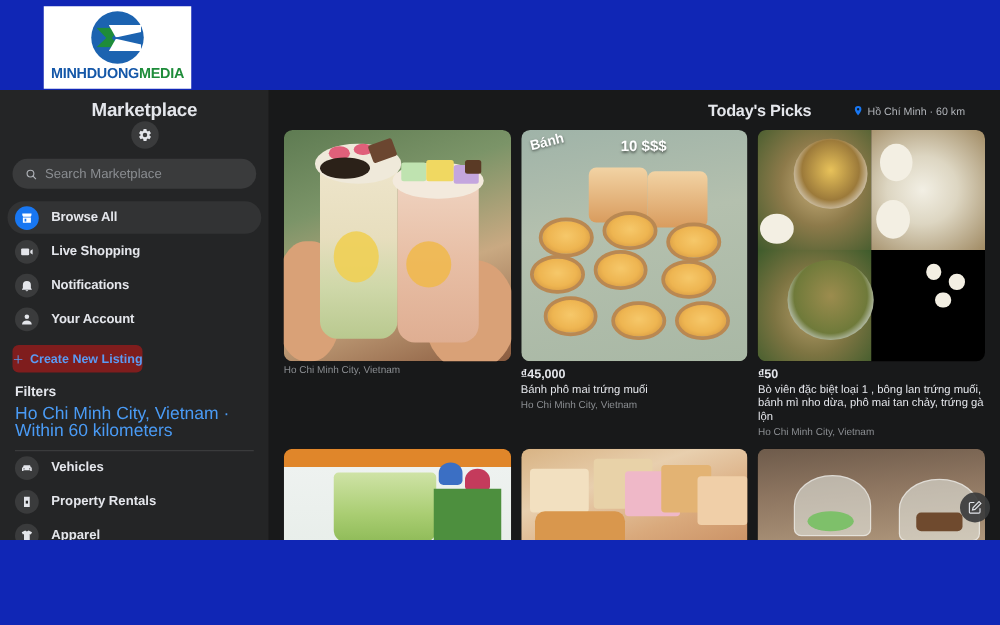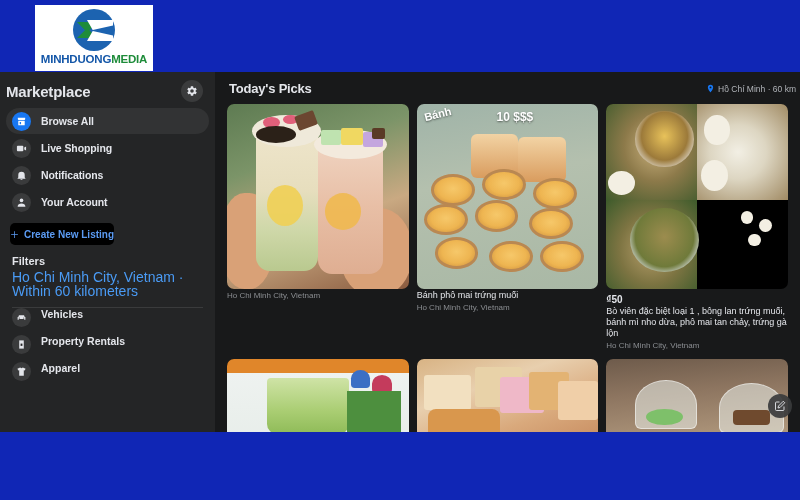--- a/index.html
+++ b/index.html
@@ -60,21 +60,22 @@
   
   .sidebar {
     width: 215px; height: 100%;
     background: #242526;
     flex: 0 0 215px;
     position: relative;
     overflow: hidden;
   }
   .sb-head {
     display: flex; align-items: center; justify-content: space-between;
-    padding: 8px 12px 6px 6px;
+    padding: 8px 12px 6px 28px;
+    flex-direction: column;
   }
   .sb-title { color: #e4e6eb; font-size: 15px; font-weight: bold; letter-spacing: -0.2px; }
   .gear-btn {
     width: 22px; height: 22px; border-radius: 50%;
     background: #3a3b3c;
     display: flex; align-items: center; justify-content: center;
   }
   .gear-btn svg { width: 12px; height: 12px; fill: #e4e6eb; }
 
   .search-box {
@@ -107,55 +108,56 @@
     flex: 0 0 19px;
   }
   .nav-ico.blue { background: #1877f2; }
   .nav-ico svg { width: 11px; height: 11px; fill: #e4e6eb; }
   .nav-ico.blue svg { fill: #ffffff; }
   .nav-label { color: #e4e6eb; font-size: 10.5px; font-weight: bold; letter-spacing: -0.1px; }
 
   .cta {
     margin: 8px 10px 0 10px;
     height: 22px; border-radius: 5px;
-    background: #000000;
+    background: #7f1d1d;
     display: flex; align-items: center; justify-content: flex-start; gap: 5px;
     border: none;
   }
   .cta svg { width: 9px; height: 9px; fill: #5b9bf3; }
   .cta span { color: #5b9bf3; font-size: 10px; font-weight: bold; }
 
   .sb-sec-title {
     color: #e4e6eb; font-size: 11px; font-weight: bold;
     padding: 10px 12px 3px 12px;
   }
   .filter-link {
     color: #4a9bf5; font-size: 14px;
     padding: 0 12px; line-height: 14px;
   }
   .sb-divider { height: 1px; background: #3a3b3c; margin: 9px 12px 0 12px; }
 
   .cat-item {
-    display: flex; align-items: flex-start; gap: 10px;
+    display: flex; align-items: center; gap: 10px;
     height: 26px; padding: 0 12px; margin-bottom: 1px;
   }
   .cat-ico {
     width: 19px; height: 19px; border-radius: 50%;
     background: #3a3b3c;
     display: flex; align-items: center; justify-content: center;
     flex: 0 0 19px;
   }
   .cat-ico svg { width: 11px; height: 11px; fill: #e4e6eb; }
   .cat-label { color: #e4e6eb; font-size: 10.5px; font-weight: bold; }
 
   
   .main { flex: 1; height: 100%; background: #18191a; position: relative; overflow: hidden; }
   .main-head {
-    display: flex; align-items: center; justify-content: space-between;
-    padding: 9px 4px 8px 14px;
+    display: flex; align-items: center; justify-content: flex-end;
+    padding: 9px 28px 8px 14px;
+    gap: 33px;
   }
   .main-title { color: #e4e6eb; font-size: 13px; font-weight: bold; letter-spacing: -0.2px; }
   .loc { display: flex; align-items: center; gap: 3px; }
   .loc svg { width: 9px; height: 9px; fill: #1877f2; }
   .loc span { color: #b0b3b8; font-size: 8.5px; }
 
   .grid {
     display: grid;
     grid-template-columns: repeat(3, 1fr);
     gap: 8px;
@@ -255,20 +257,27 @@
 
       <div class="sb-head">
         <div class="sb-title">Marketplace</div>
         <div class="gear-btn">
           <svg viewBox="0 0 24 24">
               <path d="M19.14 12.94a7.07 7.07 0 000-1.88l2.03-1.58a.5.5 0 00.12-.64l-1.92-3.32a.5.5 0 00-.6-.22l-2.39.96a7.03 7.03 0 00-1.62-.94l-.36-2.54a.5.5 0 00-.5-.42h-3.84a.5.5 0 00-.5.42l-.36 2.54c-.58.24-1.12.55-1.62.94l-2.39-.96a.5.5 0 00-.6.22L2.71 8.84a.5.5 0 00.12.64l2.03 1.58a7.07 7.07 0 000 1.88l-2.03 1.58a.5.5 0 00-.12.64l1.92 3.32c.13.22.39.3.6.22l2.39-.96c.5.39 1.04.7 1.62.94l.36 2.54c.04.24.25.42.5.42h3.84c.25 0 .46-.18.5-.42l.36-2.54c.58-.24 1.12-.55 1.62-.94l2.39.96c.21.08.47 0 .6-.22l1.92-3.32a.5.5 0 00-.12-.64l-2.03-1.58zM12 15.6A3.6 3.6 0 1112 8.4a3.6 3.6 0 010 7.2z"></path>
             </svg>
         </div>
       </div>
 
+      <div class="search-box">
+        <svg viewBox="0 0 24 24">
+            <circle cx="10.5" cy="10.5" r="6.5"></circle>
+            <line x1="15.5" y1="15.5" x2="21" y2="21"></line>
+          </svg>
+        <input class="search-input" type="text" placeholder="Search Marketplace" style="">
+      </div>
 
       <div class="nav">
 
         <div class="nav-item active">
           <span class="nav-ico blue">
             <svg viewBox="0 0 24 24">
                 <path d="M4 4h16v3l-1.5 2.5H5.5L4 7V4zm1 7h14v9H5v-9zm3 2v5h3v-5H8z"></path>
               </svg>
           </span>
           <span class="nav-label">Browse All</span>
@@ -397,20 +406,21 @@
               <div class="ck-cup" style="left:4%;top:54%;"></div>
               <div class="ck-cup" style="left:32%;top:52%;"></div>
               <div class="ck-cup" style="left:62%;top:56%;"></div>
               <div class="ck-cup" style="left:10%;top:72%;"></div>
               <div class="ck-cup" style="left:40%;top:74%;"></div>
               <div class="ck-cup" style="left:68%;top:74%;"></div>
               <div class="ck-label">Bánh</div>
               <div class="ck-num">10 $$$</div>
             </div>
           </div>
+          <div class="card-price">₫45,000</div>
           <div class="card-name">Bánh phô mai trứng muối</div>
           <div class="card-loc">Ho Chi Minh City, Vietnam</div>
         </div>
 
         <div class="card">
           <div class="thumb">
             <div class="ph">
               <div class="col q1"></div>
               <div class="col q2"></div>
               <div class="col q3"></div>

